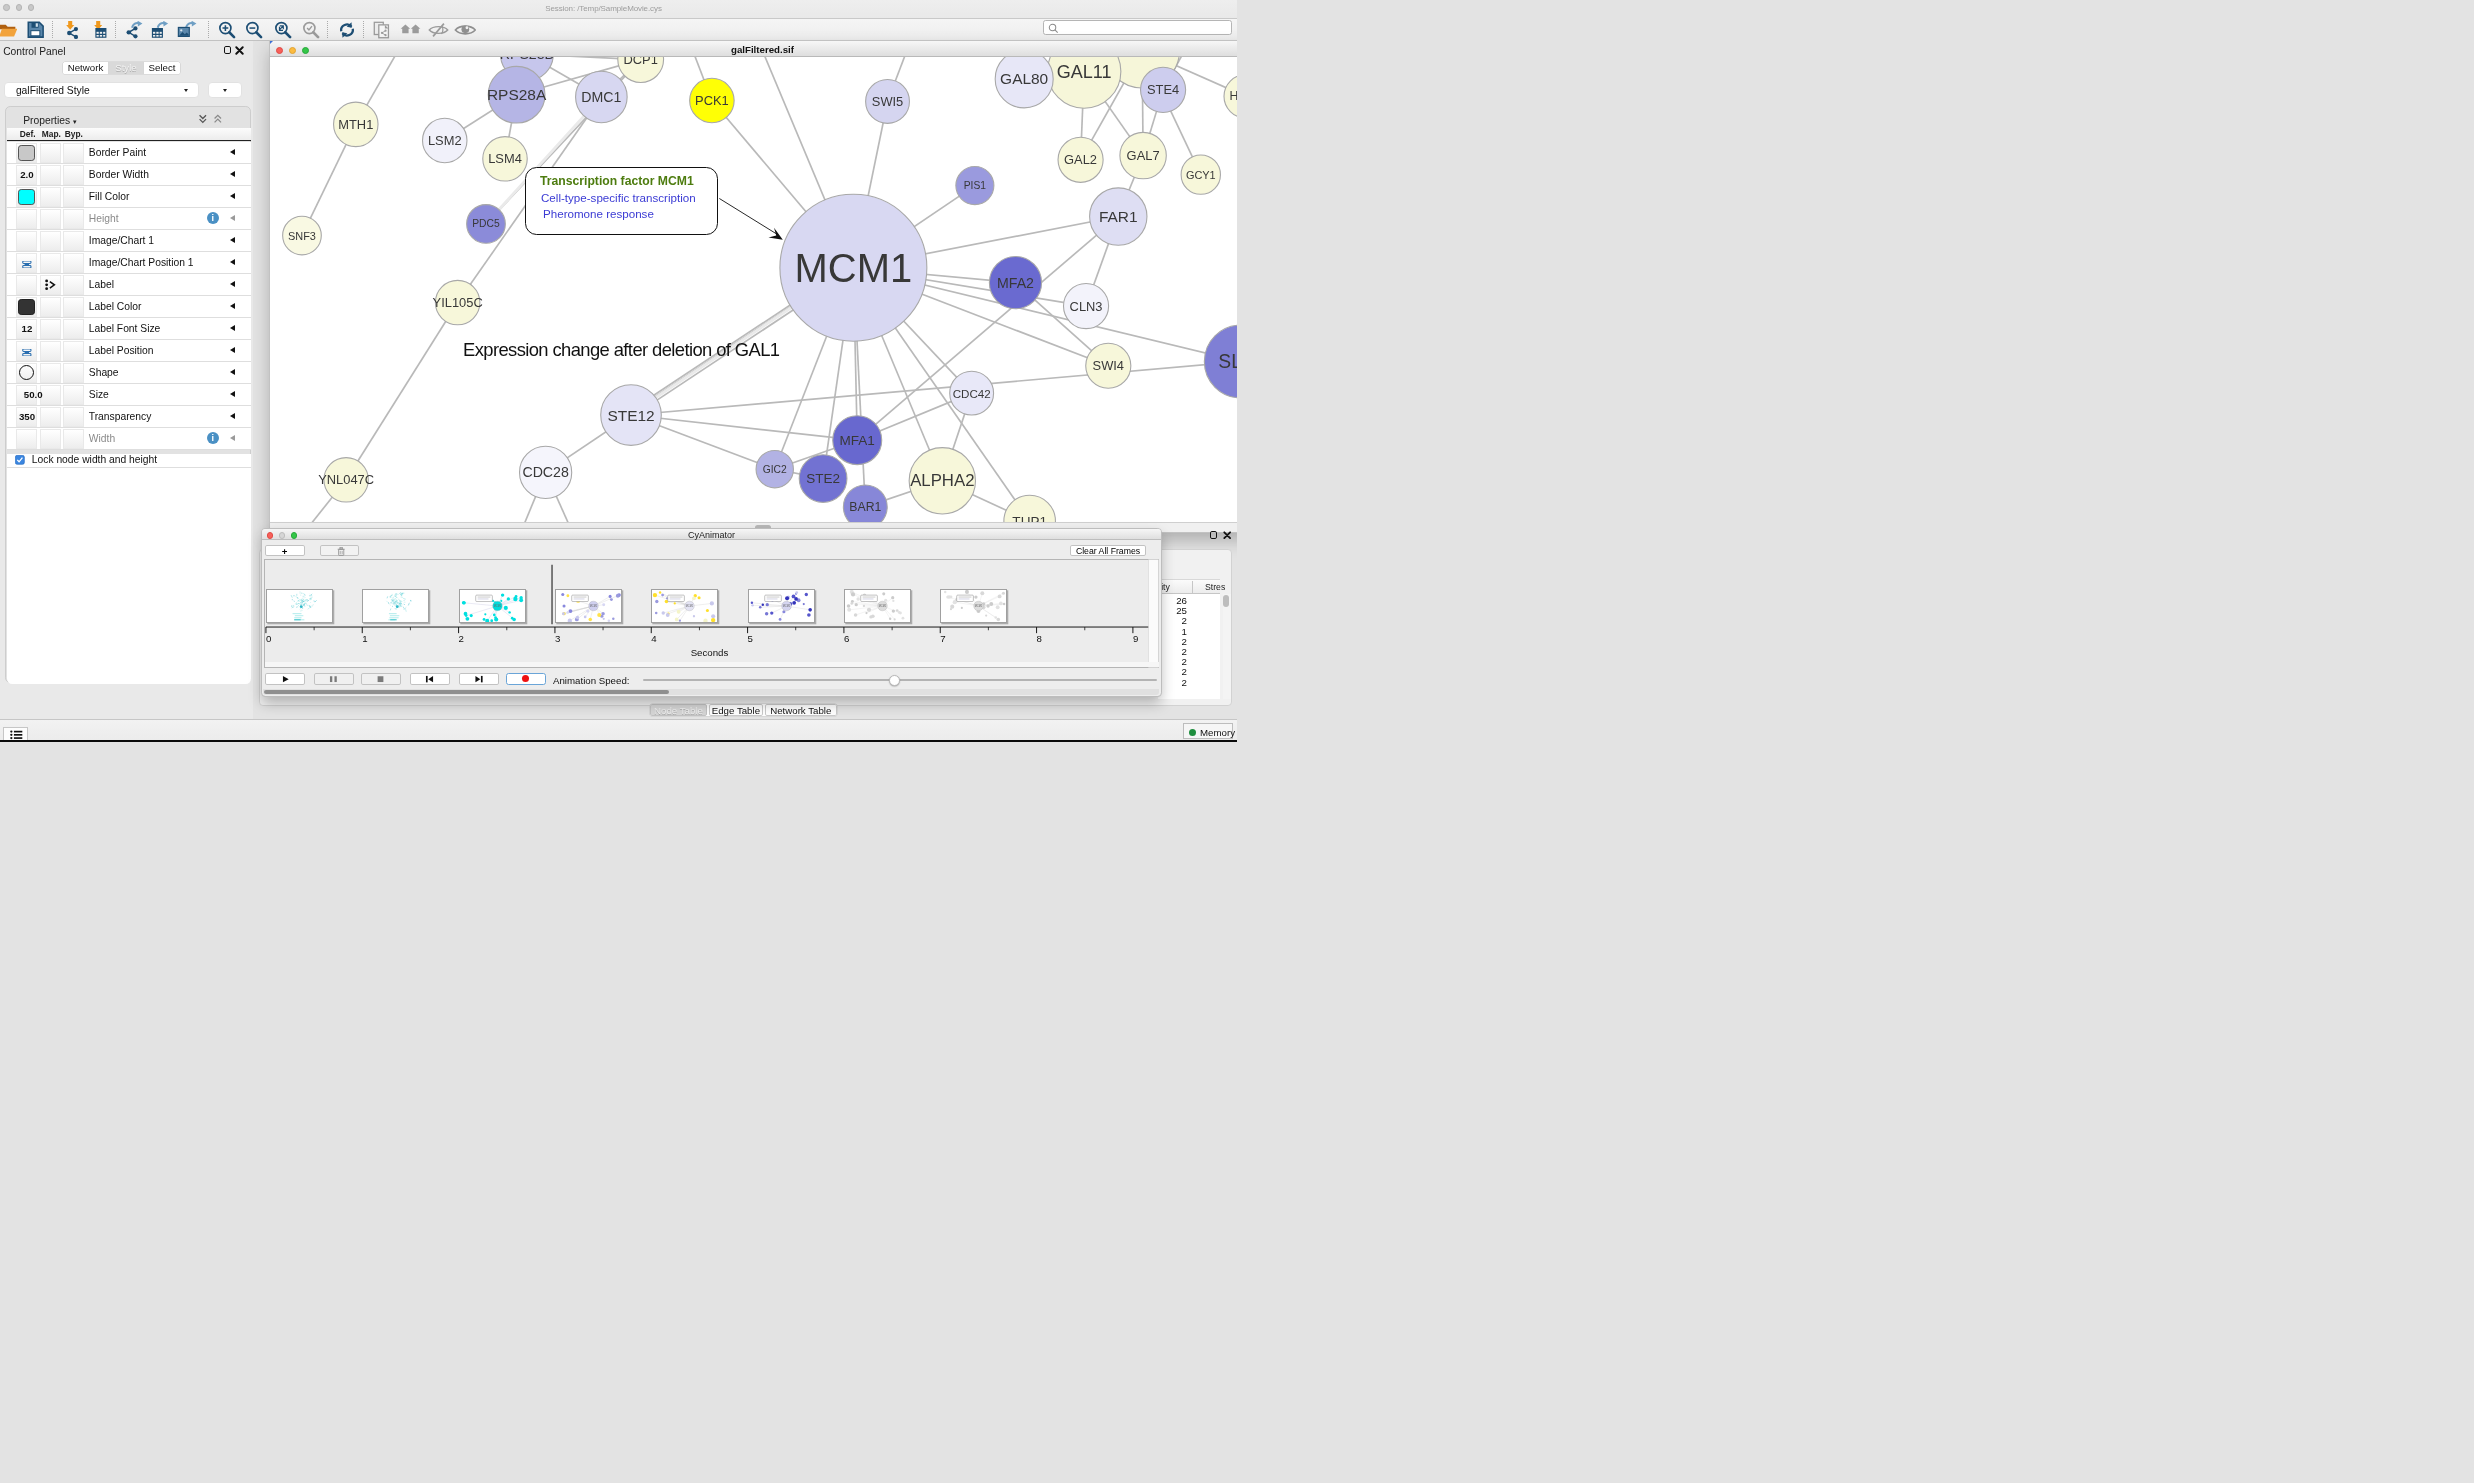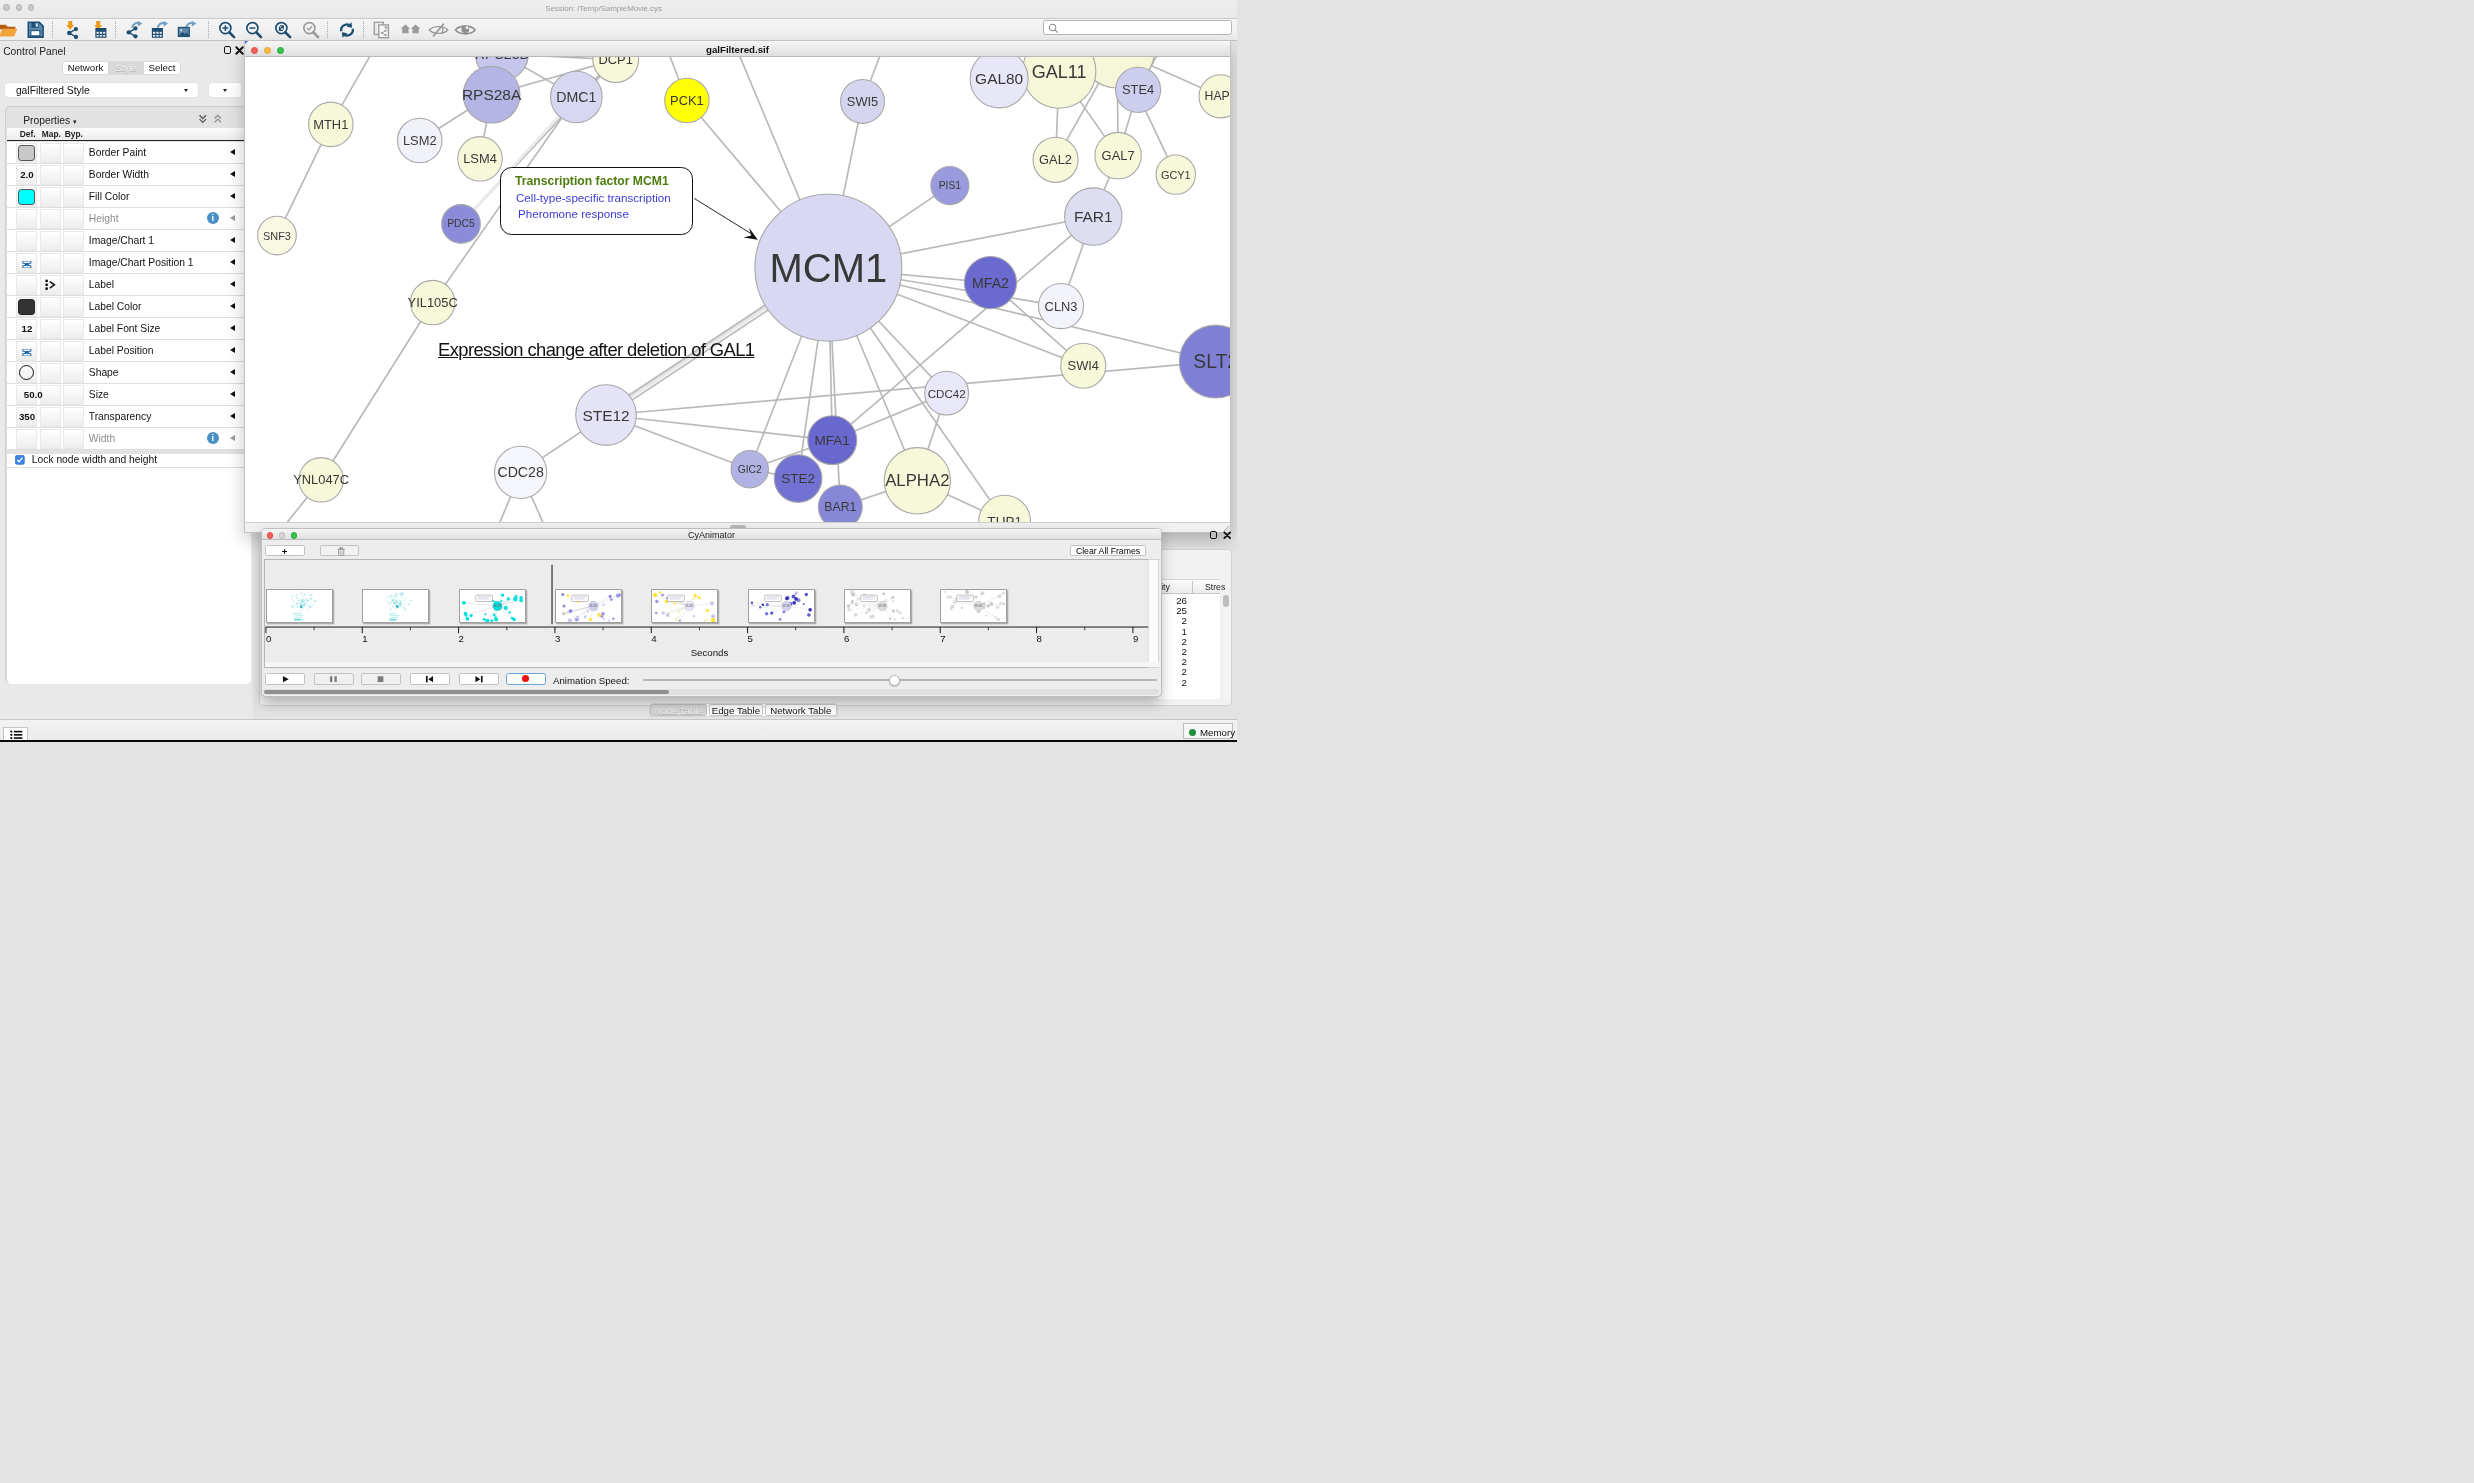--- a/index.html
+++ b/index.html
@@ -57,21 +57,21 @@
   .info { position:absolute; right:32px; top:3.9px; width:12.2px; height:12.2px; border-radius:50%;
     background:#4a90c4; color:#fff; font-size:9px; font-weight:bold; text-align:center; line-height:12.2px; }
   #lockrow { position:absolute; left:0.6px; top:347px; width:244px; height:13px; background:#fff; font-size:10.3px; color:#111; }
   #whitefill { position:absolute; left:0.6px; top:360px; width:244px; height:217px; background:#fff;
     border-top:0.6px solid #dedede; border-radius:0 0 5.2px 5.2px; }
 
   
   #nodeEdgeNet { left:64px; top:653px; height:13.5px; position:absolute;margin-top:33px; }
 
   
-  #netwin { position:absolute; left:245px; top:41px; width:985px; height:491px; background:#fff; outline:0.6px solid #c2c2c2;
+  #netwin { position:absolute; left:270px; top:41px; width:985px; height:491px; background:#fff; outline:0.6px solid #c2c2c2;
     box-shadow:0 7.7px 17px rgba(0,0,0,0.25); }
   #netwin-title { position:absolute; left:0; top:0; width:985px; height:15.5px;
     background:linear-gradient(#f7f7f7,#dedede); border-bottom:0.6px solid #b9b9b9; }
   .light { position:absolute; top:5.5px; width:7px; height:7px; border-radius:50%; }
   #netwin-name { position:absolute; top:2.6px; width:100%; text-align:center; font-size:9.7px; color:#111; font-weight:bold; }
   #netcanvas { position:absolute; left:0; top:15.5px; width:985px; height:466px; background:#fff; overflow:hidden; }
   #netscroll { position:absolute; left:0; bottom:0; width:985px; height:9.7px; background:#f0f0f0;
     border-top:0.6px solid #cfcfcf; }
 
   
@@ -572,21 +572,21 @@
         <text x="1178.5" y="720" font-size="21" fill="#383838" text-anchor="middle" dominant-baseline="central" font-family="Liberation Sans, sans-serif">TUP1</text>
         <text x="427.5" y="644.5" font-size="22" fill="#383838" text-anchor="middle" dominant-baseline="central" font-family="Liberation Sans, sans-serif">CDC28</text>
         <text x="118" y="656.0" font-size="20" fill="#383838" text-anchor="middle" dominant-baseline="central" font-family="Liberation Sans, sans-serif">YNL047C</text>
         <path d="M697 219.5 L785 274" stroke="#111" stroke-width="1.4" fill="none"></path>
         <path d="M795.5 283.5 L773.3 280.2 L785.3 277.1 L781.9 265.1 Z" fill="#111"></path>
       </svg>
 <div style="position:absolute;left:255px;top:110px;width:193px;height:68px;background:#fff;border:1.9px solid #111;border-radius:11.6px;"></div>
 <div style="position:absolute;left:270px;top:117px;font-size:12.2px;font-weight:bold;color:#4d7c0f;">Transcription factor MCM1</div>
 <div style="position:absolute;left:271px;top:134px;font-size:11.6px;color:#3b3bd4;">Cell-type-specific transcription</div>
 <div style="position:absolute;left:273px;top:150px;font-size:11.6px;color:#3b3bd4;">Pheromone response</div>
-<div style="position:absolute;left:193px;top:282px;width:361px;font-size:18.4px;letter-spacing:-0.6px;color:#111;text-decoration:underline;">Expression change after deletion of GAL1</div>
+<div style="position:absolute;left:193px;top:282px;width:361px;font-size:18.4px;letter-spacing:-0.6px;color:#111;">Expression change after deletion of GAL1</div>
     </div>
   <div style="position:absolute;left:0;top:0;width:0;height:0;border-top:3.2px solid #3b6fd4;border-right:3.2px solid transparent;"></div>
   <div id="netscroll">
       <svg style="position:absolute;right:0.6px;bottom:0.6px;" width="7.7" height="7.7" viewBox="0 0 12 12">
         <path d="M11 3 L3 11 M11 7 L7 11" stroke="#9a9a9a" stroke-width="1.3"></path>
       </svg>
       <div style="position:absolute; left:485px; top:1.9px; width:15.5px; height:5.2px; border-radius:2.6px; background:#b9b9b9;"></div>
     </div>
 </div>
 

